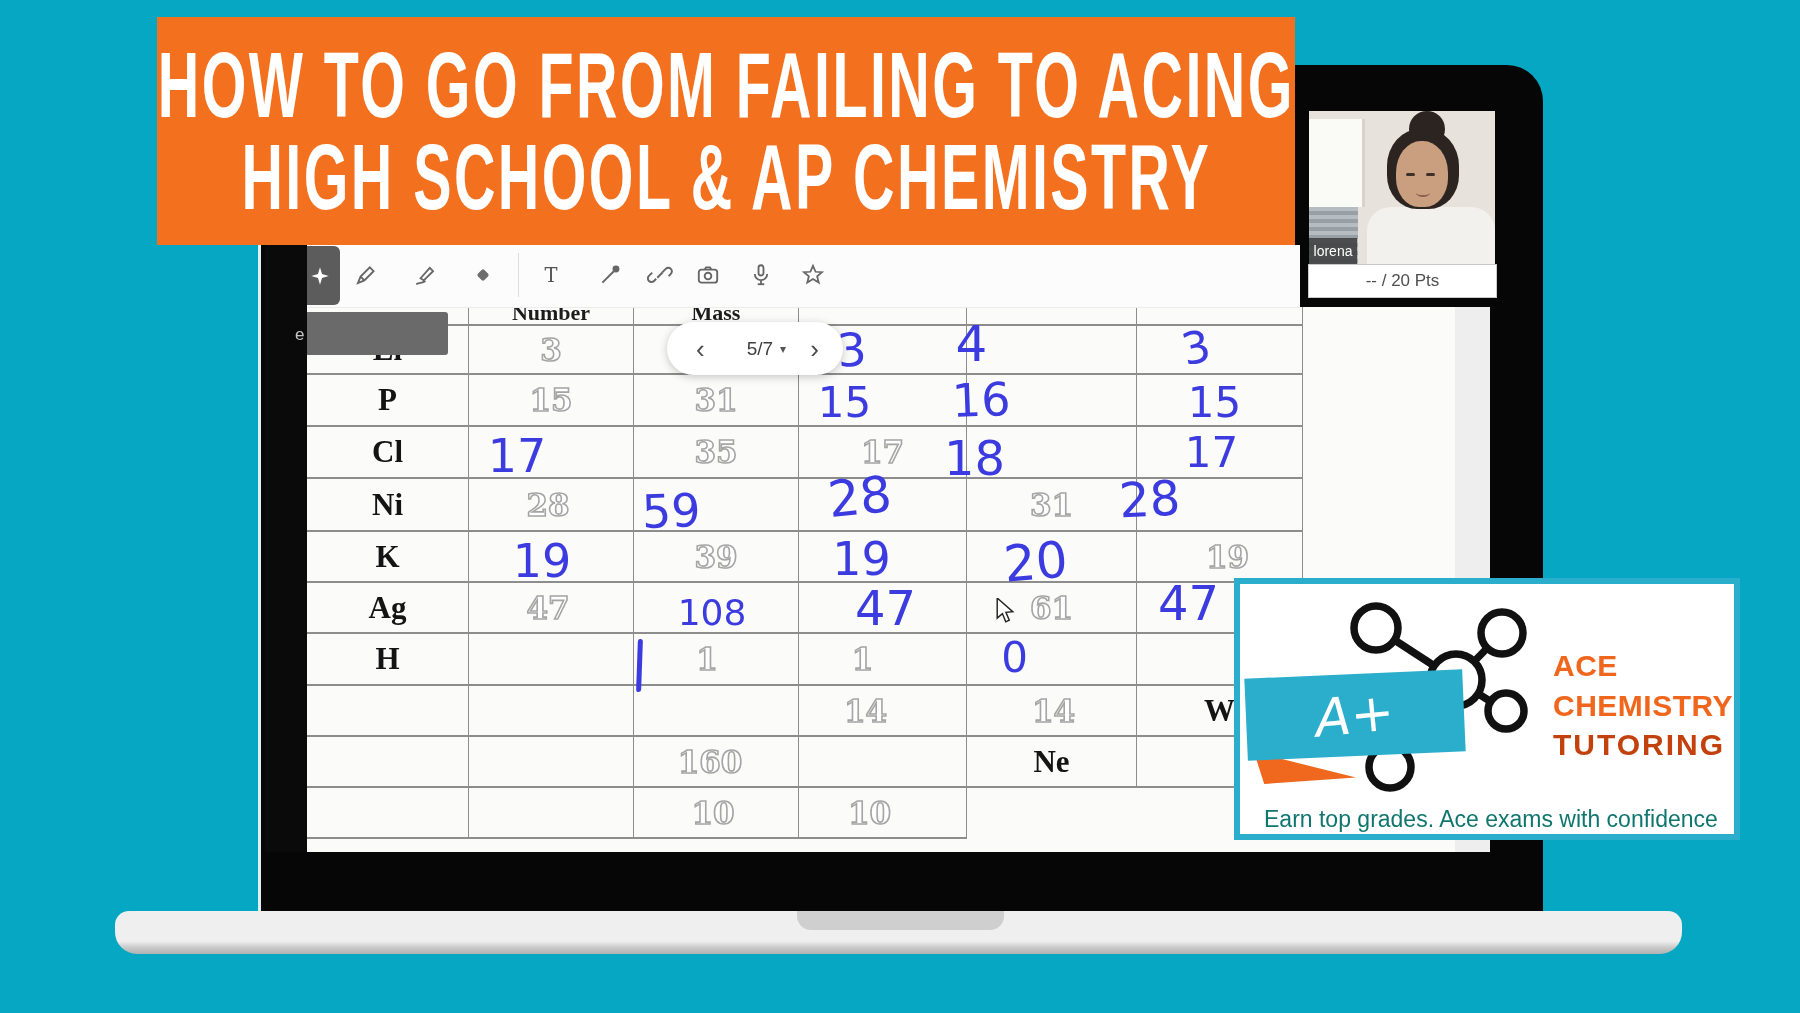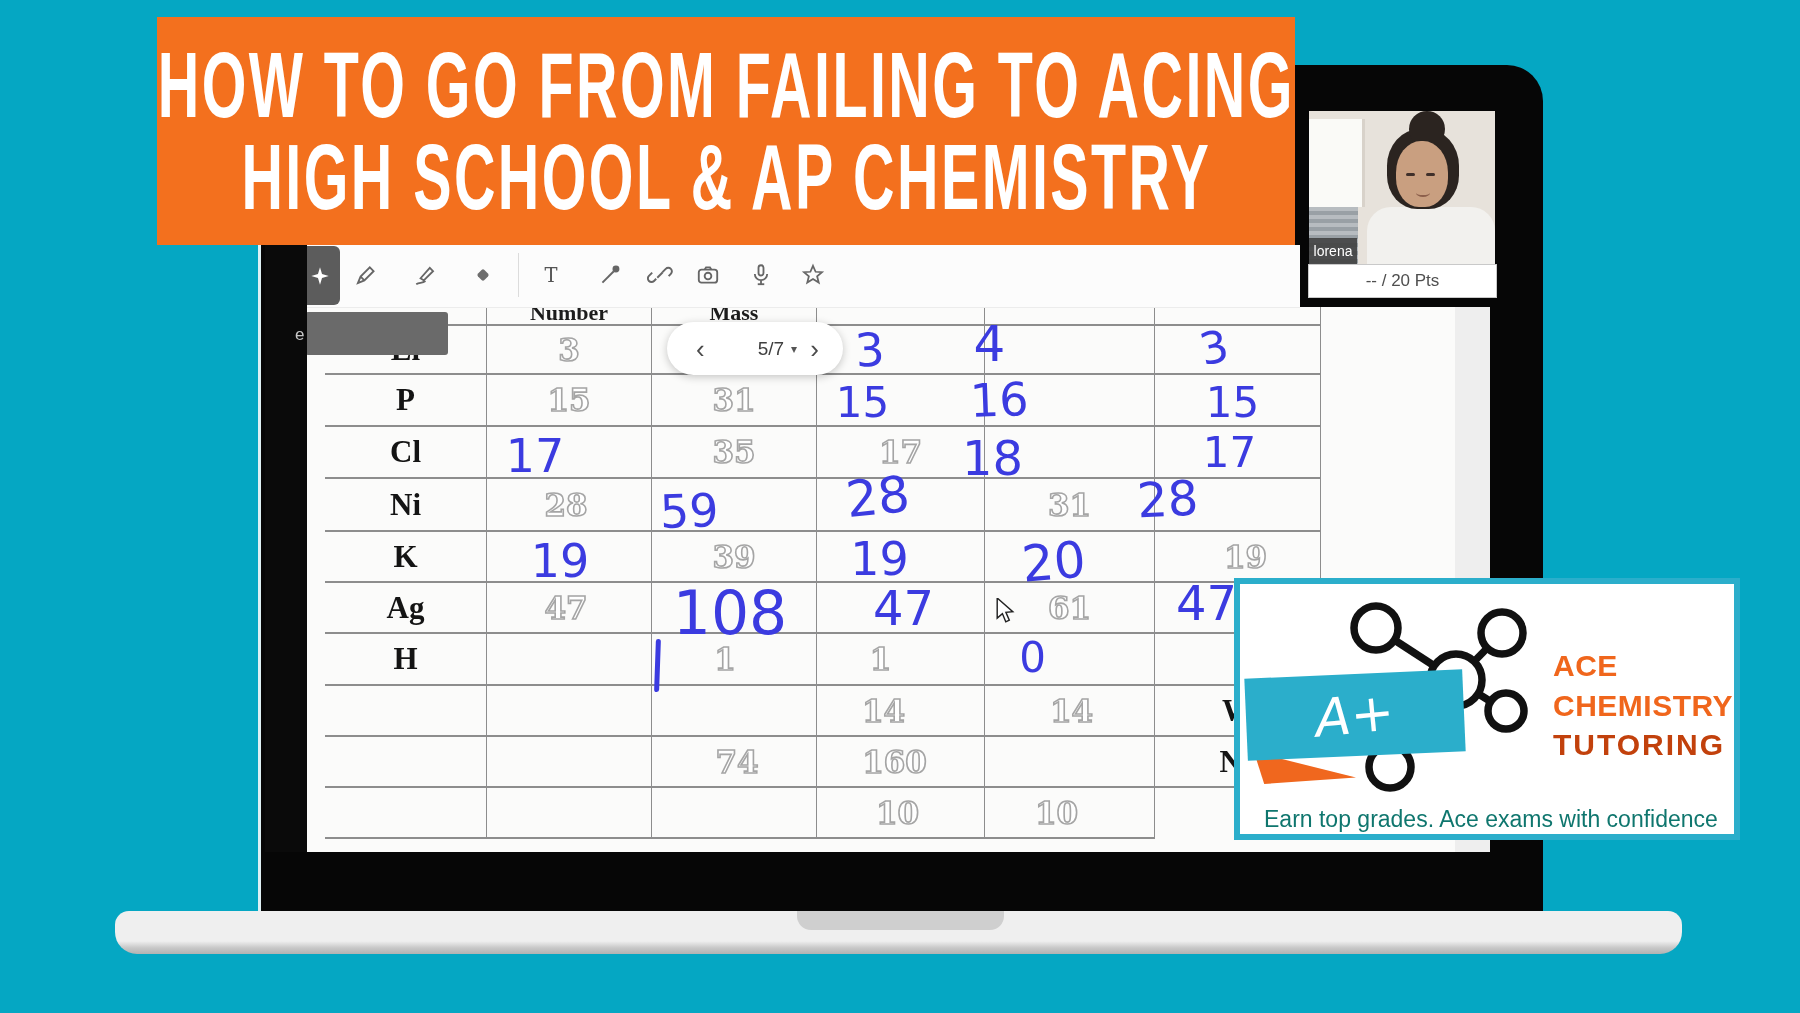--- a/index.html
+++ b/index.html
@@ -22,21 +22,21 @@
         background:linear-gradient(#efefef 0 70%,#c7c7c7 86%,#b2b2b2 100%);border-radius:14px 14px 22px 22px;}
   .notch{position:absolute;left:682px;top:0;width:207px;height:19px;background:#cfcfcf;border-radius:0 0 14px 14px;}
   
   .banner{position:absolute;left:157px;top:17px;width:1138px;height:228px;background:#F3701E;z-index:25;
           display:flex;flex-direction:column;align-items:center;justify-content:center;gap:12px;}
   .banner span{display:block;color:#fff;font-weight:800;font-size:70px;letter-spacing:3px;white-space:nowrap;
           transform:scale(0.82,1.32);transform-origin:center;}
   
   .wtable{position:absolute;left:307px;top:307px;z-index:2;display:grid;
           grid-template-columns:162px 165px 165px 168px 170px 166px;
-          grid-template-rows:19px 49px 52px 52px 53px 51px 51px 52px 51px 51px 51px;padding-left:18px;}
+          grid-template-rows:19px 49px 52px 52px 53px 51px 51px 52px 51px 51px 51px;}
   .cell{border-right:1px solid #8d8d8d;border-bottom:2px solid #8d8d8d;display:flex;
         align-items:center;justify-content:center;position:relative;overflow:visible;}
   .hcell{border-bottom:2px solid #8d8d8d;align-items:flex-end;}
   .hlabel{font-family:"Liberation Serif",serif;font-weight:700;font-size:22px;color:#1c1c1c;line-height:1;}
   .sym{font-family:"Liberation Serif",serif;font-weight:700;font-size:31px;color:#141414;}
   .pv{font-family:"DejaVu Serif",serif;font-weight:700;font-size:31px;color:#ffffff;
       -webkit-text-stroke:1.6px #a5a5a5;}
   .hv{font-family:"DejaVu Sans",sans-serif;font-size:40px;color:#3B3BE0;}
   .stroke1{position:absolute;left:168px;top:5px;width:5px;height:53px;background:#3B3BE0;border-radius:3px;
            transform:rotate(2deg);z-index:3;}
@@ -192,21 +192,21 @@
         <span class="pv" style="transform:translate(8px,0);">19</span>
       </div>
 
     <div class="cell">
         <span class="sym">Ag</span>
       </div>
     <div class="cell">
         <span class="pv" style="transform:translate(-3px,0);">47</span>
       </div>
     <div class="cell">
-        <span class="hv" style="font-size:60px;transform:translate(-4px,5px);">108</span>
+        <span class="hv" style="font-size:36px;transform:translate(-4px,5px);">108</span>
       </div>
     <div class="cell">
         <span class="hv" style="font-size:48px;transform:translate(3px,0);">47</span>
       </div>
     <div class="cell">
         <span class="pv">61</span>
       </div>
     <div class="cell">
         <span class="hv" style="font-size:48px;transform:translate(-31px,-5px);">47</span>
       </div>
@@ -236,23 +236,20 @@
       </div>
     <div class="cell">
         <span class="pv" style="transform:translate(2px,0);">14</span>
       </div>
 
     <div class="cell">
         <span class="sym">W</span>
       </div>
     <div class="cell"></div>
     <div class="cell"></div>
-    <div class="cell">
-        <span class="pv" style="transform:translate(3px,0);">74</span>
-      </div>
     <div class="cell">
         <span class="pv" style="transform:translate(-6px,0);">160</span>
       </div>
     <div class="cell"></div>
 
     <div class="cell">
         <span class="sym">Ne</span>
       </div>
     <div class="cell"></div>
     <div class="cell"></div>
@@ -329,21 +326,21 @@
           <path d="M12 3.5 L14.4 9 L20.3 9.4 L15.8 13.2 L17.3 19 L12 15.8 L6.7 19 L8.2 13.2 L3.7 9.4 L9.6 9 Z"></path>
         </svg>
     </div>
   </div>
 
   <div class="black-strip"></div>
   <div class="stray-e">e</div>
 
   <div class="navpill">
     <span class="chv" style="margin-left:29px;">‹</span>
-    <span class="lbl" style="margin-left:53px;text-align:center;">5/7</span>
+    <span class="lbl" style="margin-left:42px;text-align:center;">5/7</span>
     <span class="caret">▾</span>
     <span class="chv" style="margin-left:auto;margin-right:24px;">›</span>
   </div>
 
   <div class="cursor">
     <svg width="24" height="26" viewBox="0 0 14 20">
         <path d="M1 0 L1 15.5 L5 12 L7.6 18.3 L10.3 17.1 L7.7 11 L13 10.6 Z" fill="#ffffff" stroke="#222" stroke-width="1.1"></path>
       </svg>
   </div>
 

